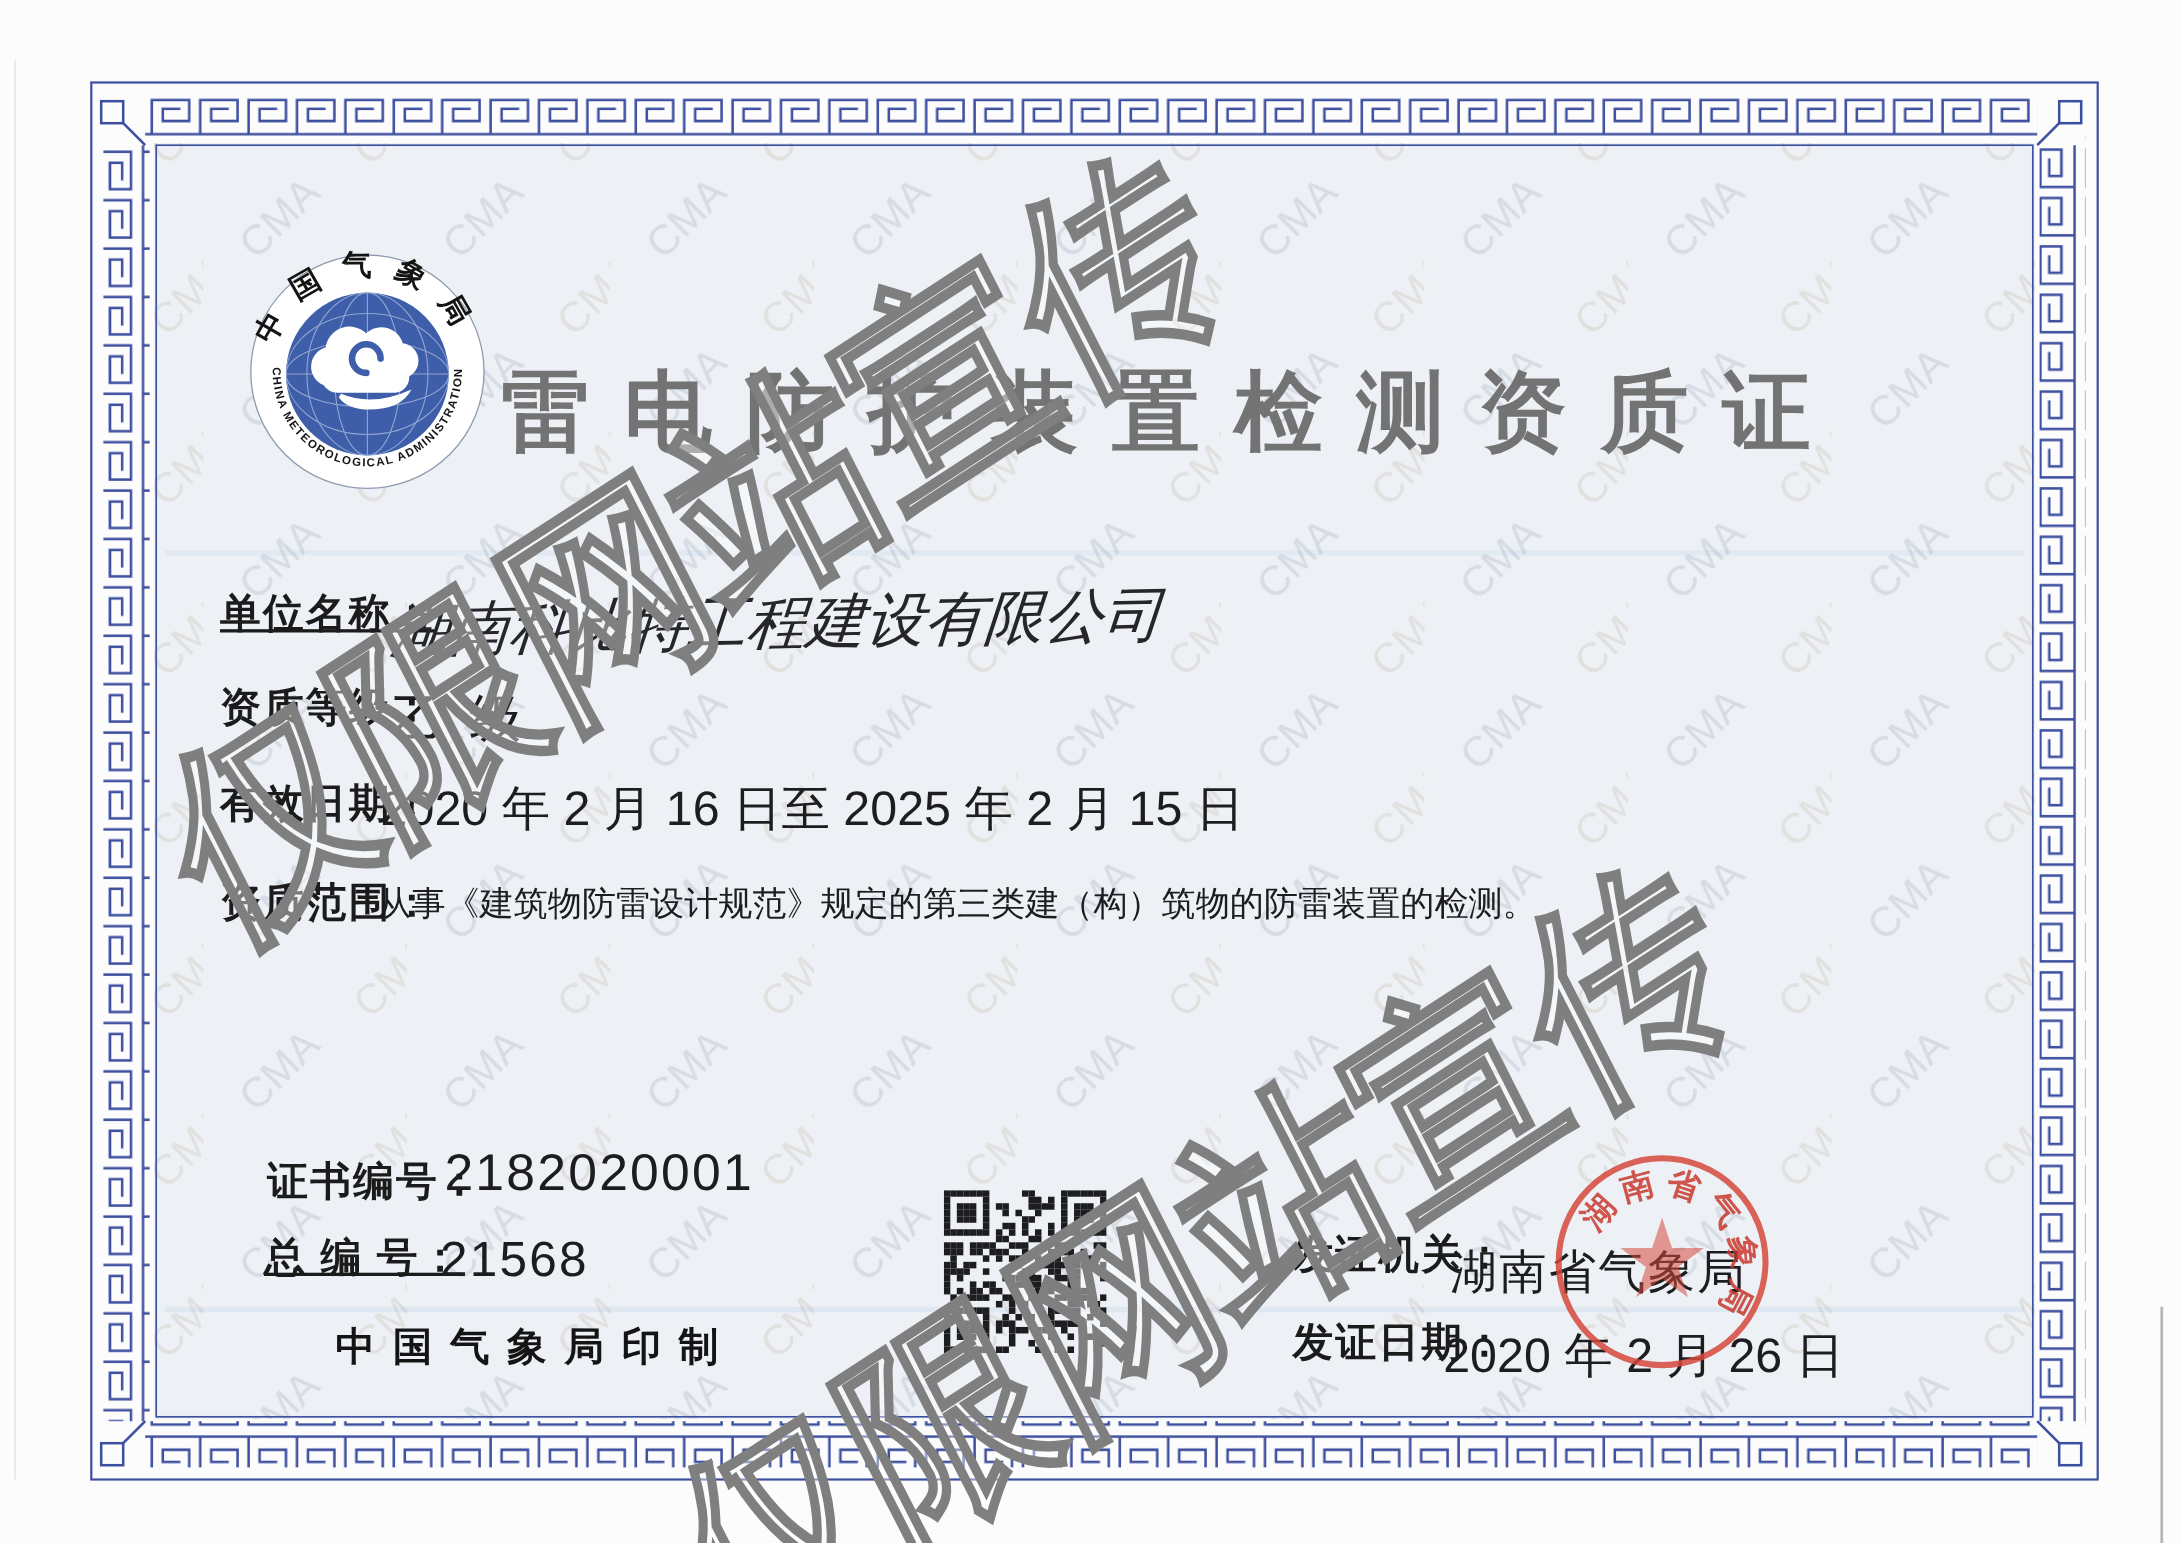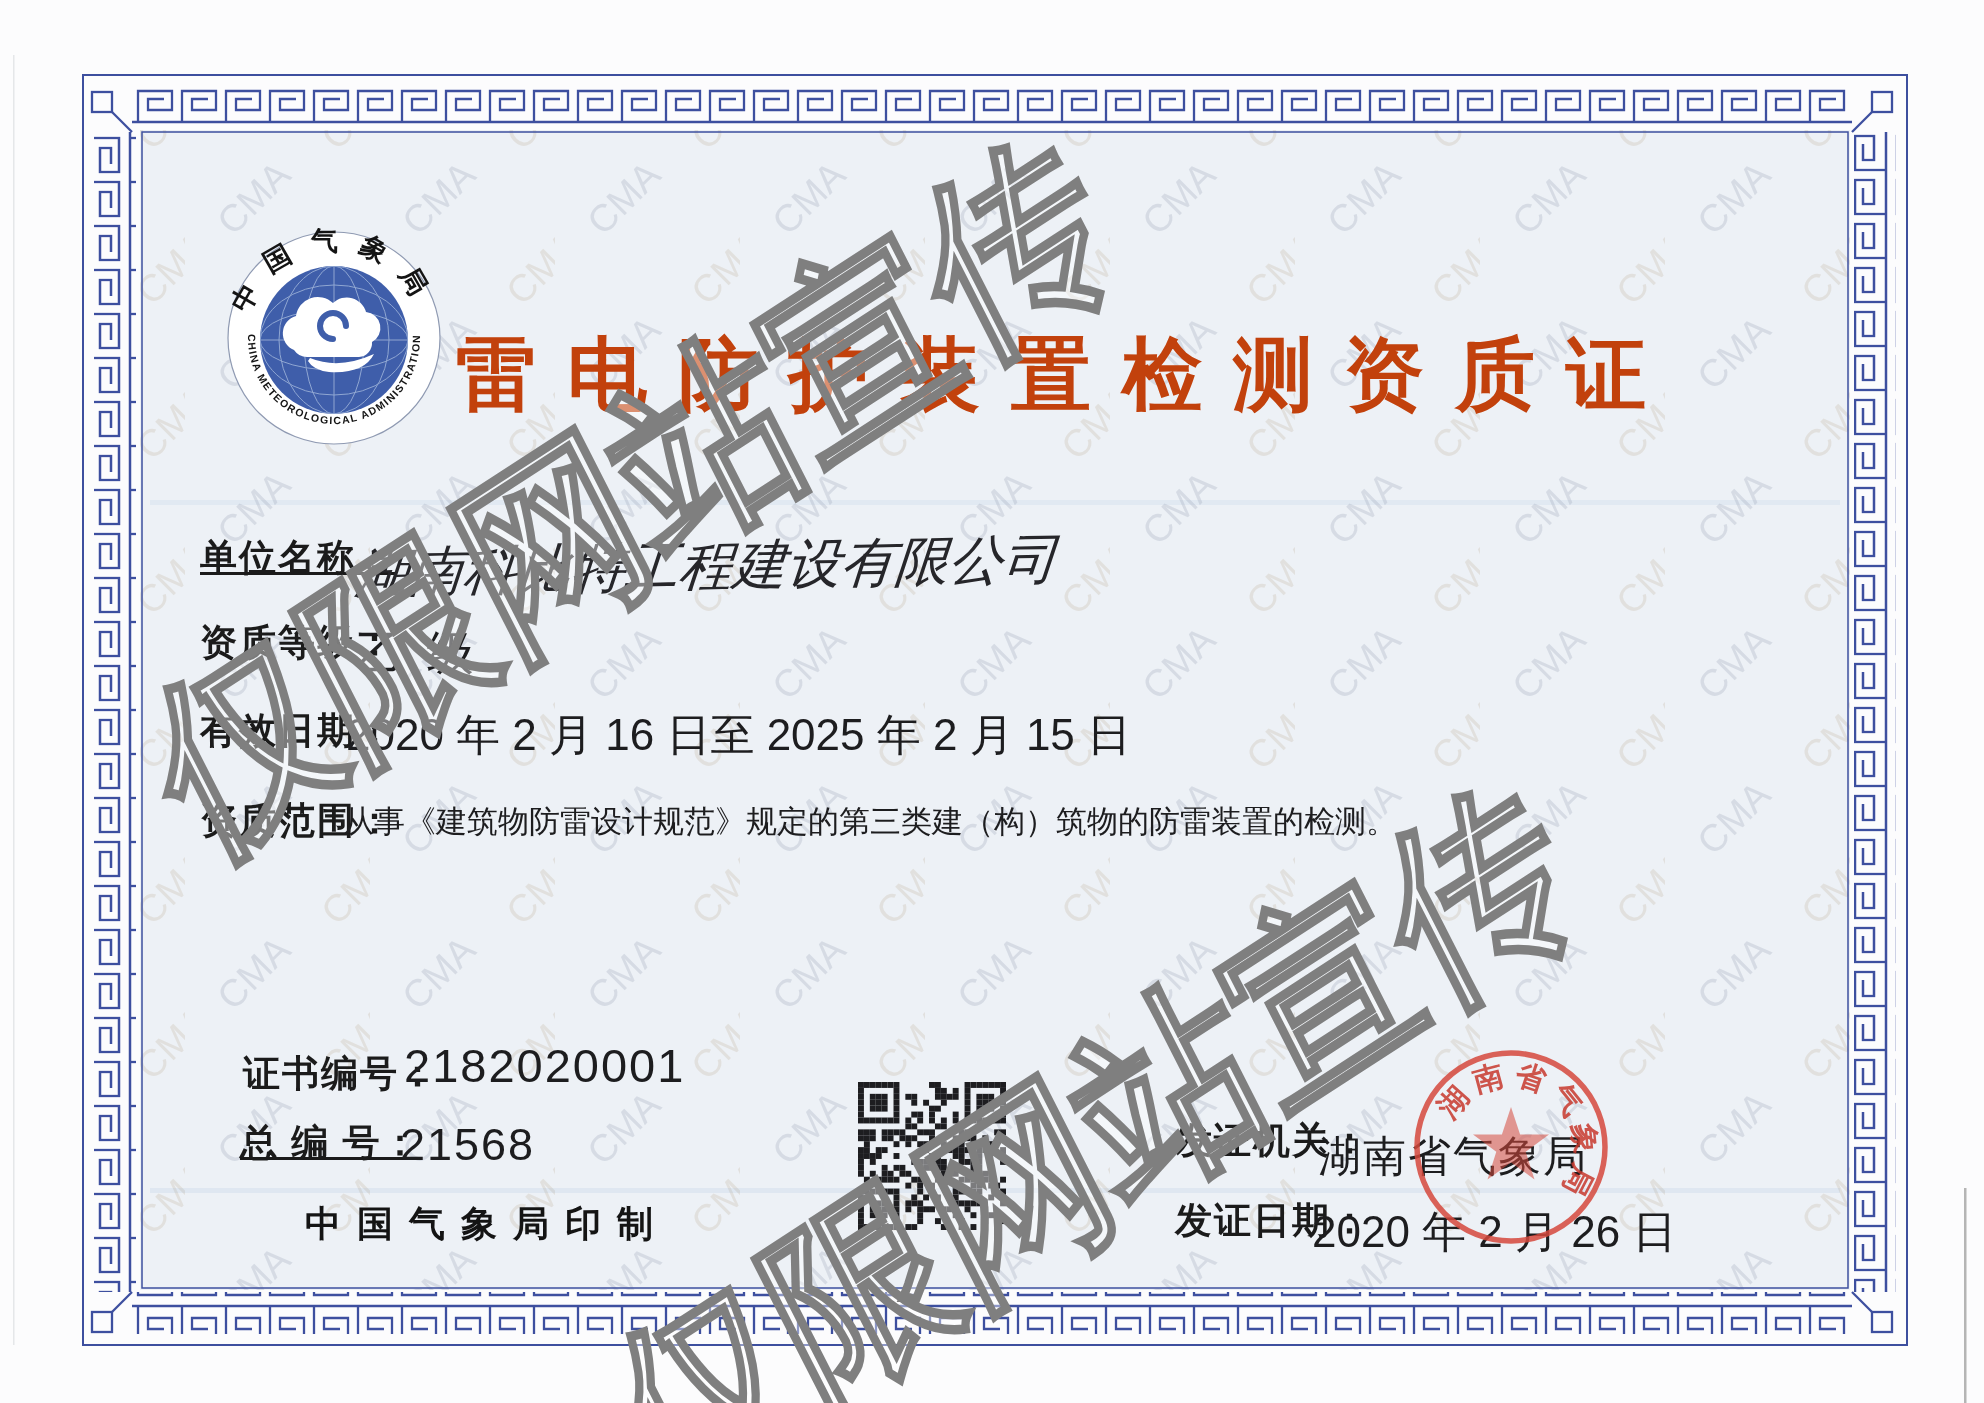--- a/index.html
+++ b/index.html
@@ -119,21 +119,21 @@
       <path d="M122,98 a13,13 0 1 0 -13,13" fill="none" stroke="#3f5eaa" stroke-width="6" stroke-linecap="round"></path>
     </g>
     <text font-size="27" font-weight="700" fill="#141414" letter-spacing="19" font-family="Liberation Sans, sans-serif">
       <textPath href="#arcTop" startOffset="25%" text-anchor="middle">中国气象局</textPath>
     </text>
     <text font-size="10.5" font-weight="600" fill="#141414" letter-spacing="1.4" font-family="Liberation Sans, sans-serif">
       <textPath href="#arcBot" startOffset="25%" text-anchor="middle">CHINA METEOROLOGICAL ADMINISTRATION</textPath>
     </text>
   </svg>
 
-  <div class="abs title" style="left:456px;top:322px;font-size:80px;letter-spacing:31px;color:#c2410c;">雷电防护装置检测资质证</div>
+  <div class="abs title" style="left:456px;top:322px;font-size:80px;letter-spacing:31px;color:#737373;">雷电防护装置检测资质证</div>
 
   <div class="abs label" style="left:200px;top:533px;font-size:37px;text-decoration:underline;">单位名称：</div>
   <div class="abs handwrite" style="left:352px;top:538px;font-size:54px;">湖南科比特工程建设有限公司</div>
 
   <div class="abs label" style="left:200px;top:618px;font-size:37px;">资质等级：</div>
   <div class="abs kai" style="left:356px;top:612px;font-size:47px;letter-spacing:6px;">乙 级</div>
 
   <div class="abs label" style="left:200px;top:706px;font-size:37px;">有效日期：</div>
   <div class="abs serifval" style="left:346px;top:706px;font-size:44px;">2020 年 2 月 16 日至 2025 年 2 月 15 日</div>
 

